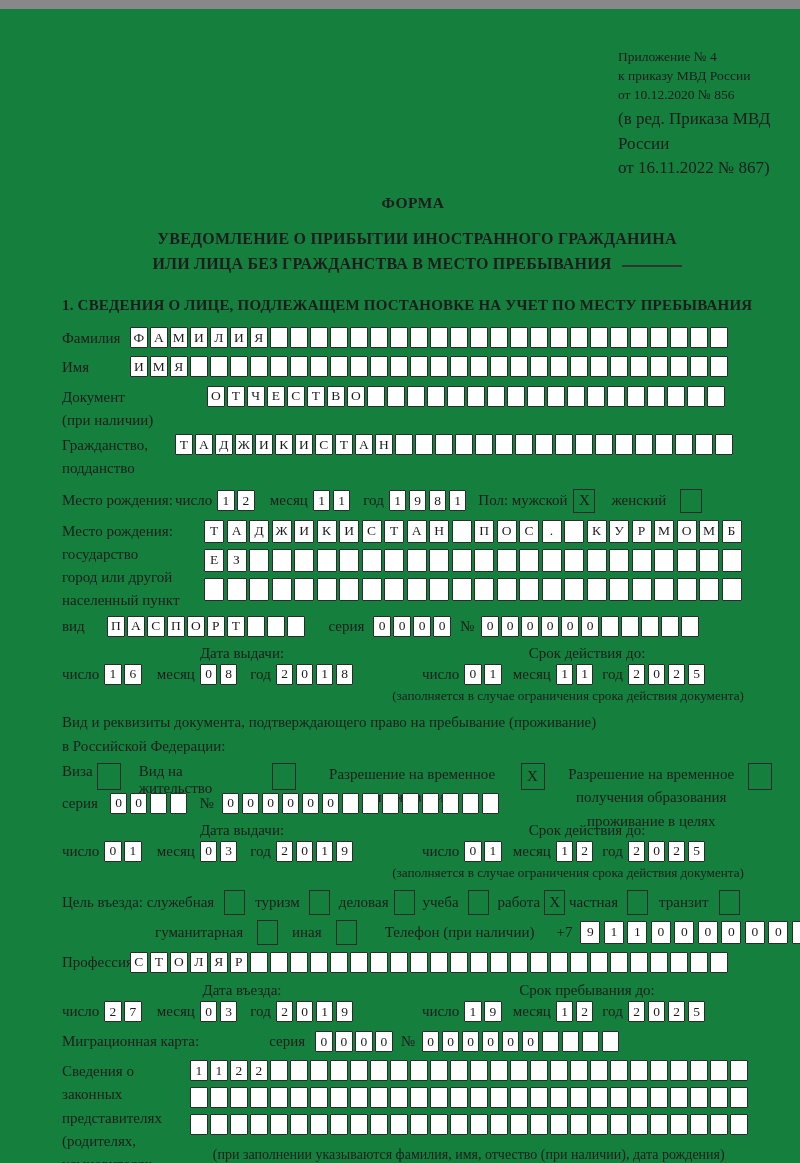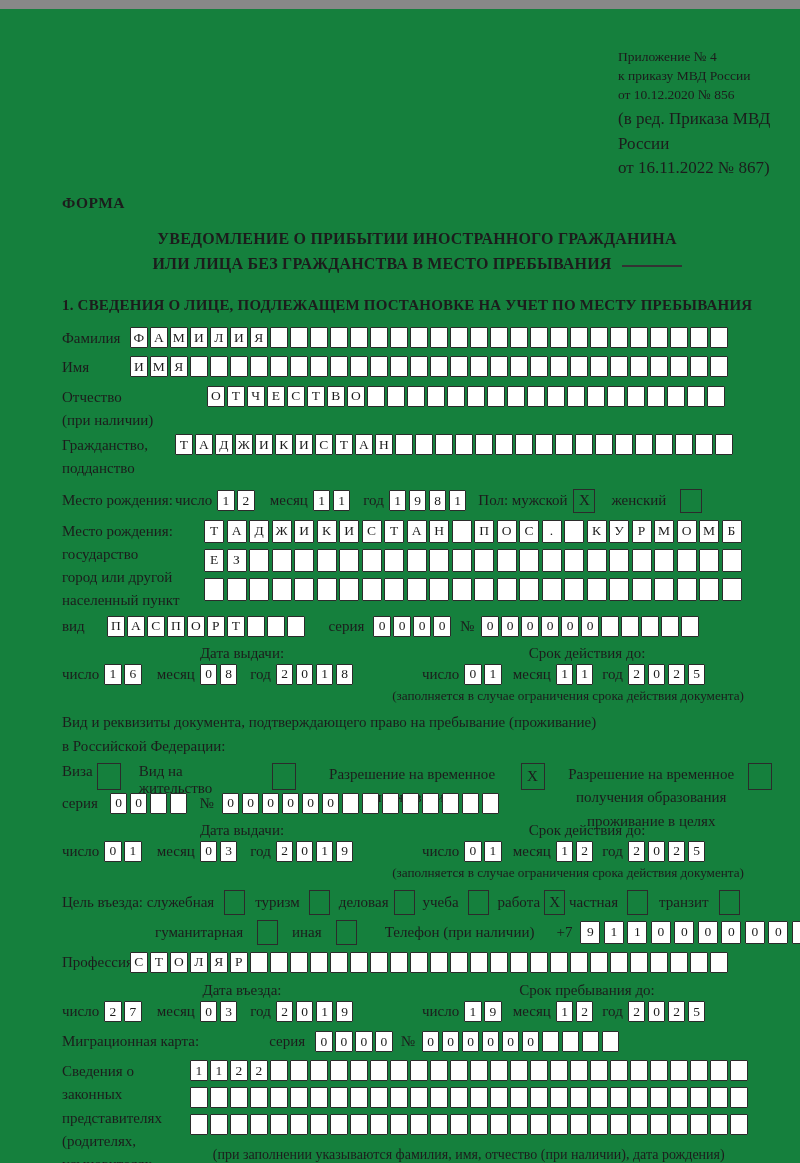--- a/index.html
+++ b/index.html
@@ -3,21 +3,21 @@
 <meta charset="utf-8">
 <style>
   html,body{margin:0;padding:0;background:#888;}
   .page{
     width:800px;height:1163px;background:#15803d;margin:9px auto;position:relative;
     font-family:"Liberation Serif","DejaVu Serif",serif;color:#1c1c1c;
     box-sizing:border-box;padding:38px 28px 10px 62px;overflow:hidden;
   }
   .annex{margin-left:556px;font-size:13.5px;line-height:1.42;}
   .annex .note{font-size:17px;margin-top:3px;}
-  .forma{text-align:left;font-weight:bold;font-size:15.5px;margin-top:14px;padding-right:8px;letter-spacing:.5px;}
+  .forma{text-align:center;font-weight:bold;font-size:15.5px;margin-top:14px;padding-right:8px;letter-spacing:.5px;}
   .title{text-align:center;font-weight:bold;font-size:16px;line-height:1.6;margin-top:14px;letter-spacing:.2px;}
   .title .uline{display:inline-block;width:60px;border-bottom:2px solid #333;margin-left:10px;transform:translateY(-2px);}
   .sect{font-weight:bold;font-size:15px;margin-top:20px;letter-spacing:.2px;}
   .row{display:flex;align-items:flex-start;margin-top:6px;}
   .lbl{font-size:15px;line-height:1.55;flex:none;}
   .w68{width:68px;} .w145{width:145px;} .w113{width:113px;} .w142{width:142px;} .w128{width:128px;}
   .cells{display:flex;gap:2.5px;flex-wrap:nowrap;}
   .cell{
     width:17.5px;height:21px;border:1.5px solid #2b2b2b;box-sizing:border-box;background:#fff;
     display:flex;align-items:center;justify-content:center;font-size:13.5px;flex:none;border-radius:1px;
@@ -140,21 +140,21 @@
         <span class="cell"></span>
         <span class="cell"></span>
         <span class="cell"></span>
         <span class="cell"></span>
         <span class="cell"></span>
       </div>
   </div>
 
   <div class="row">
     <div class="lbl w145">
-      <div>Отчество</div>
+      <div>Документ</div>
       <div>(при наличии)</div>
     </div>
     <div class="cells">
         <span class="cell">О</span>
         <span class="cell">Т</span>
         <span class="cell">Ч</span>
         <span class="cell">Е</span>
         <span class="cell">С</span>
         <span class="cell">Т</span>
         <span class="cell">В</span>

